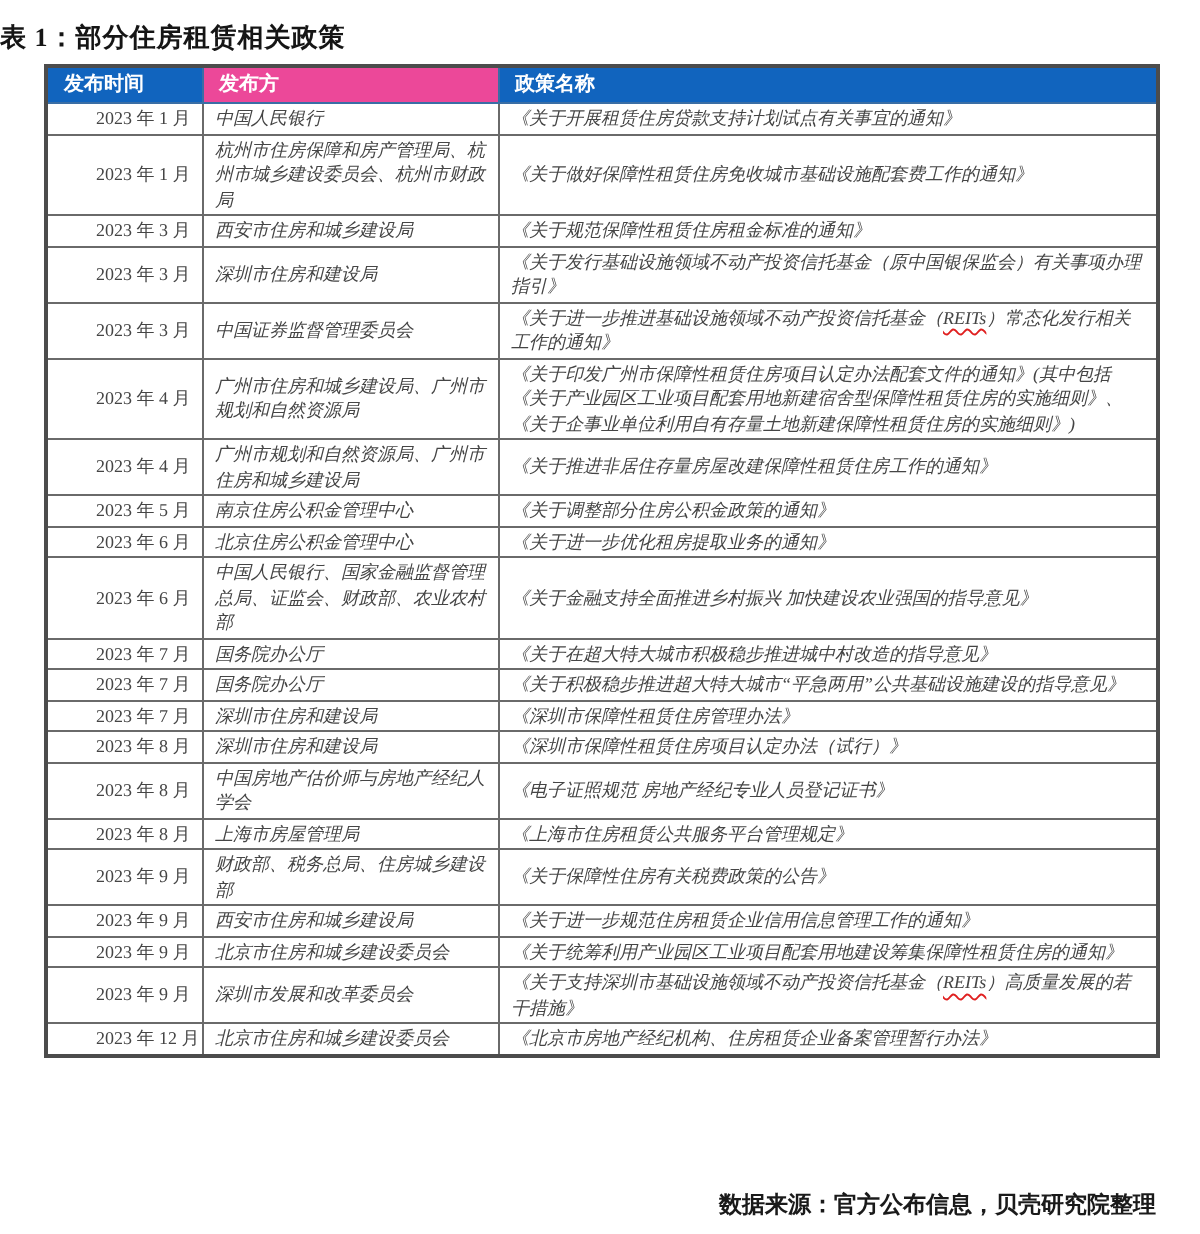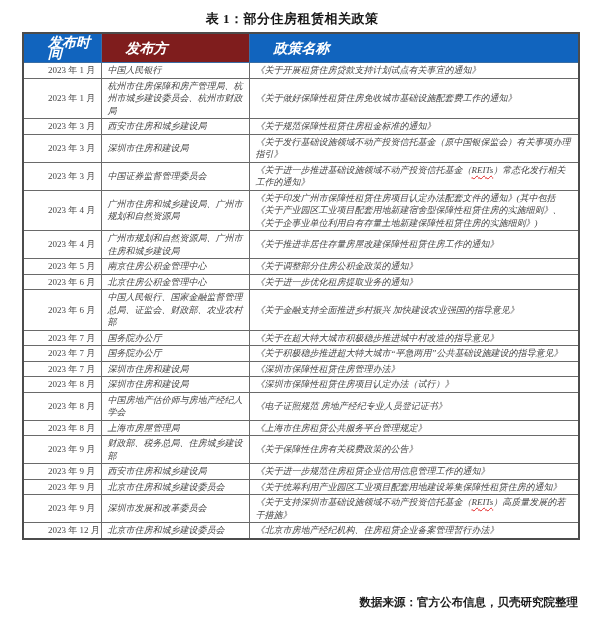--- a/index.html
+++ b/index.html
@@ -7,41 +7,39 @@
     width: 600px; height: 617px;
     background: #ffffff;
     font-family: "Liberation Serif", "DejaVu Serif", serif;
     color: #3f3f3f;
     position: relative;
     overflow: hidden;
   }
   .doc-title {
     position: absolute;
     top: 10px; left: 0; width: 584px;
-    text-align: center;
     font-size: 13px;
     font-weight: bold;
     color: #151515;
     letter-spacing: 0.5px;
   }
   table.policy-table {
     position: absolute;
     left: 22px; top: 32px;
     width: 556px;
     border-collapse: collapse;
     table-layout: fixed;
     border: 2px solid #4c4c4c;
   }
   .policy-table th {
     color: #ffffff;
     font-weight: bold;
-    font-style: italic;
-    font-size: 14px;
+    font-size: 10px;
     text-align: left;
-    padding: 3px 8px 3px 24px;
+    padding: 3px 8px 3px 8px;
     border: 1px solid #3a6ea5;
     line-height: 11px;
   }
   .policy-table td {
     font-size: 9px;
     line-height: 12.5px;
     padding: 1px 6px;
     border: 1px solid #6a6a6a;
     vertical-align: middle;
     word-break: break-all;
@@ -79,21 +77,21 @@
 
 <table class="policy-table">
   <colgroup>
     <col style="width:78px">
     <col style="width:148px">
     <col style="width:330px">
   </colgroup>
   <thead>
     <tr>
       <th style="background: rgb(17, 100, 190);">发布时间</th>
-      <th style="background: #7f1d1d;">发布方</th>
+      <th style="background: #ec4899;">发布方</th>
       <th style="background: rgb(17, 100, 190);">政策名称</th>
     </tr>
   </thead>
   <tbody>
       <tr>
     <td class="cell-date">2023 年 1 月</td>
     <td class="cell-publisher">中国人民银行</td>
     <td class="cell-policy">《关于开展租赁住房贷款支持计划试点有关事宜的通知》</td>
   </tr>
       <tr>

